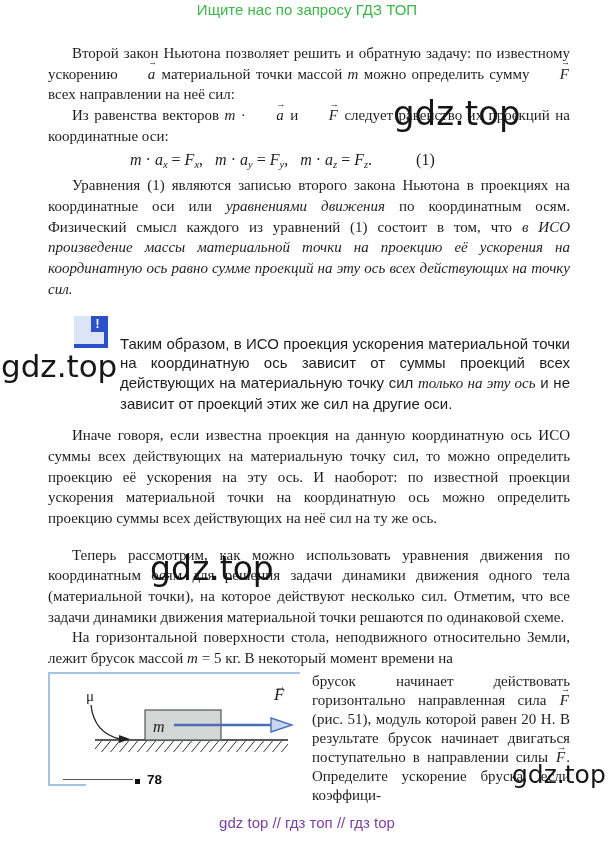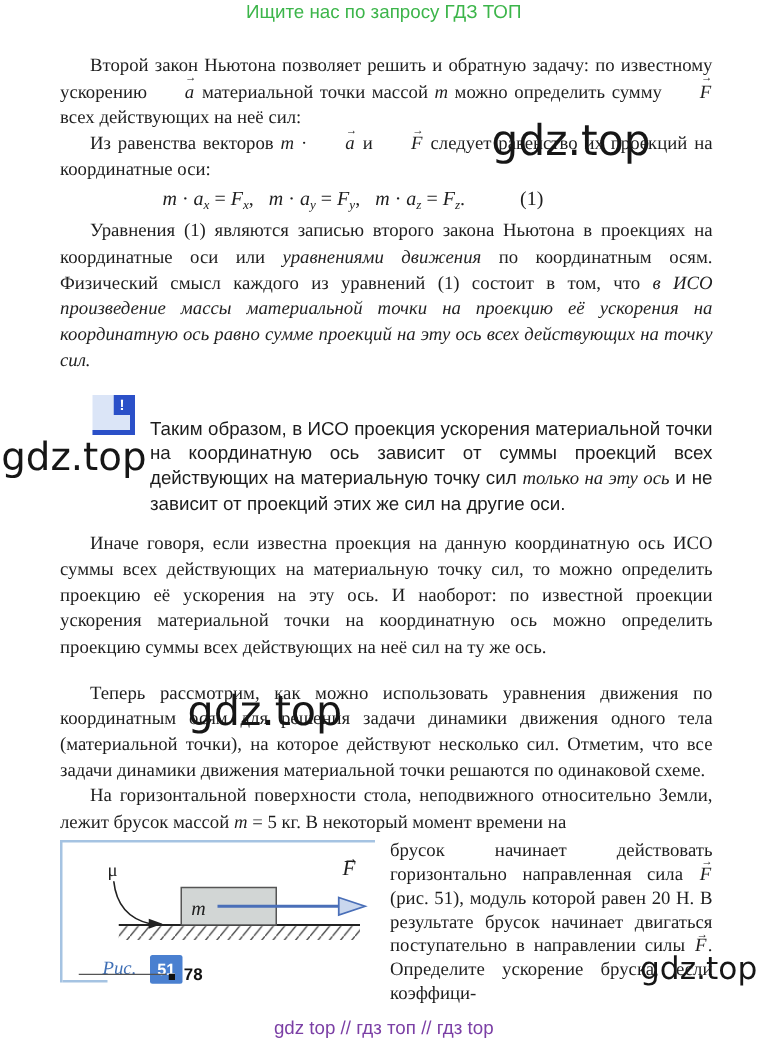--- a/index.html
+++ b/index.html
@@ -99,21 +99,21 @@
   .wm3 { left:150px; top:549px; font-size:33px; }
   .wm4 { left:512px; top:760px; font-size:25px; }
 </style>
 </head>
 <body>
 
 <div class="top-link">Ищите нас по запросу ГДЗ ТОП</div>
 
 <div class="content">
 
-  <p class="body"><span>Второй закон Ньютона позволяет решить и обратную задачу: по известному ускорению </span><span class="i vec">a</span><span> материальной точки массой </span><span class="i">m</span><span> можно определить сумму </span><span class="i vec">F</span><span> всех действующих на неё сил:</span></p>
+  <p class="body"><span>Второй закон Ньютона позволяет решить и обратную задачу: по известному ускорению </span><span class="i vec">a</span><span> материальной точки массой </span><span class="i">m</span><span> можно определить сумму </span><span class="i vec">F</span><span> всех направлении на неё сил:</span></p>
 
 
   <p class="body"><span>Из равенства векторов </span><span class="i">m</span><span> · </span><span class="i vec">a</span><span> и </span><span class="i vec">F</span><span> следует равенство их проекций на координатные оси:</span></p>
 
   <div class="eq-row">
     <span><span class="i">m</span><span> · </span><span class="i">a</span><span class="i sub">x</span><span> = </span><span class="i">F</span><span class="i sub">x</span><span>,  </span><span class="i">m</span><span> · </span><span class="i">a</span><span class="i sub">y</span><span> = </span><span class="i">F</span><span class="i sub">y</span><span>,  </span><span class="i">m</span><span> · </span><span class="i">a</span><span class="i sub">z</span><span> = </span><span class="i">F</span><span class="i sub">z</span><span>.</span></span>
     <span class="eq-num">(1)</span>
   </div>
 
   <p class="body"><span>Уравнения (1) являются записью второго закона Ньютона в проекциях на координатные оси или </span><span class="i">уравнениями движения</span><span> по координатным осям. Физический смысл каждого из уравнений (1) состоит в том, что </span><span class="i">в ИСО произведение массы материальной точки на проекцию её ускорения на координатную ось равно сумме проекций на эту ось всех действующих на точку сил.</span></p>
@@ -150,24 +150,20 @@
 
         <line x1="124" y1="42" x2="221" y2="42" stroke="#4a6fb8" stroke-width="2.4"></line>
         <polygon points="221,35 242,42 221,49" fill="#c9d7ee" stroke="#4a6fb8" stroke-width="1.4"></polygon>
         <text x="224" y="17" font-size="17" font-style="italic" font-family="Liberation Serif, DejaVu Serif, serif" fill="#1e1e1e">F</text>
         <text x="225" y="7" font-size="11" fill="#1e1e1e">→</text>
 
         <text x="36" y="18" font-size="15" font-family="Liberation Serif, DejaVu Serif, serif" fill="#1e1e1e">μ</text>
         <path d="M41,22 Q44,50 70,56" fill="none" stroke="#222" stroke-width="1.3"></path>
         <polygon points="69,52 80,56 69,60" fill="#222"></polygon>
       </svg>
-      <div class="fig-caption">
-        <span class="fig-label">Рис.</span>
-        <span class="fig-num">51</span>
-      </div>
     </figure>
 
     <div class="task-text"><span>брусок начинает действовать горизонтально направленная сила </span><span class="i vec">F</span><span> (рис. 51), модуль которой равен 20 Н. В результате брусок начинает двигаться поступательно в направлении силы </span><span class="i vec">F</span><span>. Определите ускорение бруска, если коэффици-</span></div>
   </div>
 
 </div>
 
 <div class="page-num-row">
   <span class="rule"></span>
   <span class="sq"></span>

